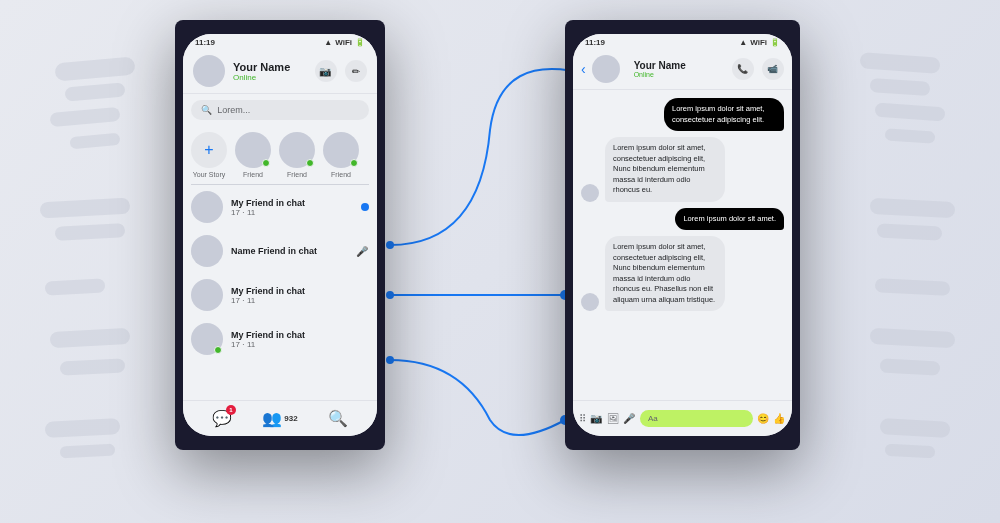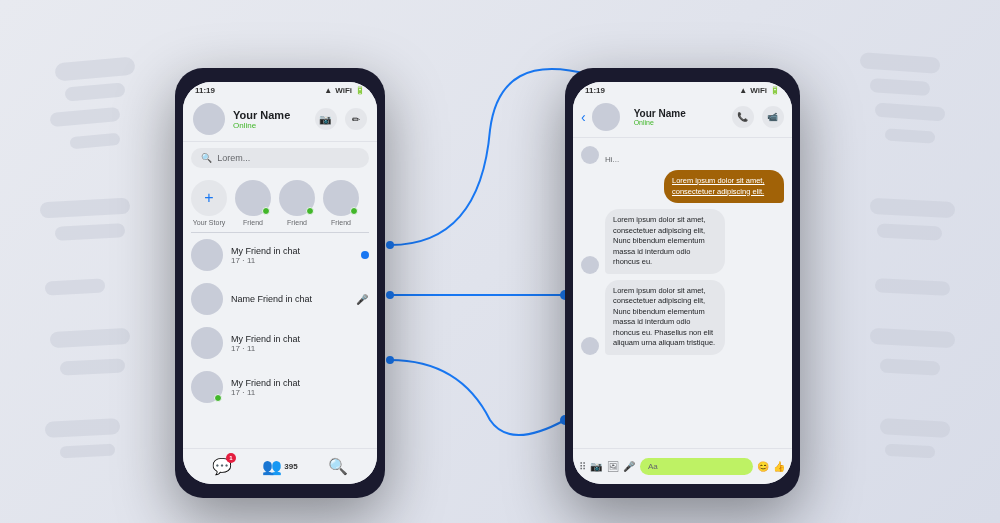--- a/index.html
+++ b/index.html
@@ -17,23 +17,22 @@
       position: absolute;
       background: #c8ccd8;
       border-radius: 20px;
       opacity: 0.5;
     }
 
     
     .phone {
       position: absolute;
       background: #1a1a2e;
-      border-radius: 28px;
+      border-radius: 8px;
       box-shadow: 0 20px 60px rgba(0,0,0,0.4);
-      margin-top: 48px;
     }
 
     .phone-screen {
       position: absolute;
       background: #f0f2f5;
       overflow: hidden;
     }
 
     
     .phone-left {
@@ -182,21 +181,21 @@
 
     .chat-avatar {
       width: 32px; height: 32px;
       border-radius: 50%;
       background: #c8ccd8;
       flex-shrink: 0;
       position: relative;
     }
 
     .chat-info { flex: 1; }
-    .chat-name { font-size: 9px; font-weight: 400; color: #1c1e21; }
+    .chat-name { font-size: 9px; font-weight: 700; color: #1c1e21; }
     .chat-preview { font-size: 8px; color: #65676b; }
 
     .chat-meta { display: flex; flex-direction: column; align-items: flex-end; gap: 2px; }
     .unread-dot {
       width: 8px; height: 8px;
       border-radius: 50%;
       background: #1877f2;
     }
 
     
@@ -268,24 +267,23 @@
 
     .message-bubble {
       padding: 6px 8px;
       border-radius: 14px;
       font-size: 7.5px;
       line-height: 1.4;
       max-width: 120px;
     }
 
     .message-bubble.sent {
-      background: #a16207;
+      background: #000000;
       color: white;
       border-bottom-right-radius: 4px;
-      text-decoration: underline;
     }
 
     .message-bubble.received {
       background: #e4e6ea;
       color: #1c1e21;
       border-bottom-left-radius: 4px;
     }
 
     .message-avatar {
       width: 18px; height: 18px;
@@ -481,21 +479,21 @@
       </div>
     </div>
 
     <div class="bottom-nav">
       <div class="nav-icon">
         <span style="font-size:16px;">💬</span>
         <div class="nav-badge">1</div>
       </div>
       <div class="nav-icon" style="display:flex;align-items:center;gap:2px;">
         <span style="font-size:16px;">👥</span>
-        <span style="font-size:8px;font-weight:600;color:#333;">395</span>
+        <span style="font-size:8px;font-weight:600;color:#333;">932</span>
       </div>
       <div class="nav-icon">
         <span style="font-size:16px;">🔍</span>
       </div>
     </div>
   </div>
 </div>
 
 <div class="phone phone-right">
   <div class="phone-screen">
@@ -521,34 +519,33 @@
           <span style="font-size:9px;">📞</span>
         </div>
         <div class="header-icon-btn">
           <span style="font-size:9px;">📹</span>
         </div>
       </div>
     </div>
 
     <div class="chat-messages">
 
-      <div class="message-row received">
-        <div class="message-avatar"></div>
-        <div style="color:#65676b;font-size:8px;">Hi...</div>
-      </div>
 
       <div class="message-row sent">
         <div class="message-bubble sent">Lorem ipsum dolor sit amet, consectetuer adipiscing elit.</div>
       </div>
 
       <div class="message-row received">
         <div class="message-avatar"></div>
         <div class="message-bubble received">Lorem ipsum dolor sit amet, consectetuer adipiscing elit, Nunc bibendum elementum massa id interdum odio rhoncus eu.</div>
       </div>
 
+      <div class="message-row sent">
+        <div class="message-bubble sent">Lorem ipsum dolor sit amet.</div>
+      </div>
 
       <div class="message-row received">
         <div class="message-avatar"></div>
         <div class="message-bubble received">Lorem ipsum dolor sit amet, consectetuer adipiscing elit, Nunc bibendum elementum massa id interdum odio rhoncus eu. Phasellus non elit aliquam urna aliquam tristique.</div>
       </div>
     </div>
 
     <div class="chat-input-bar">
       <span class="input-icon">⠿</span>
       <span class="input-icon">📷</span>

